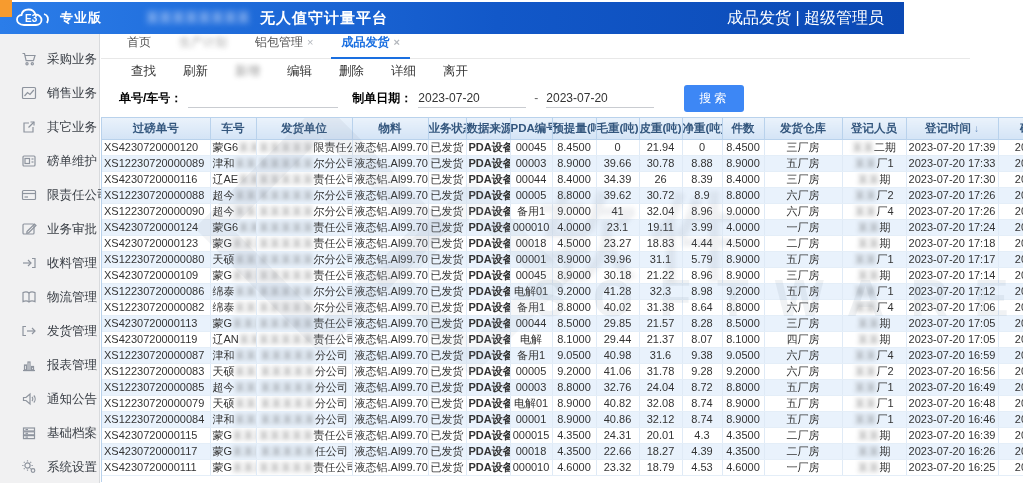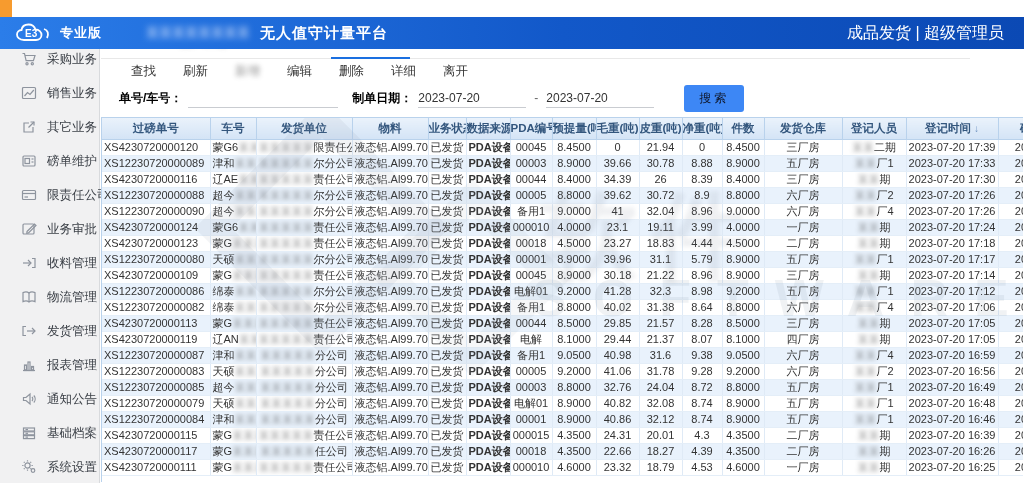--- a/index.html
+++ b/index.html
@@ -1,20 +1,20 @@
 <!DOCTYPE html>
 <html><head>
 <meta charset="utf-8">
 <style>
   * { box-sizing: border-box; margin: 0; padding: 0; }
   html,body { width:1024px; height:483px; overflow:hidden;
     font-family:"Liberation Sans", sans-serif; background:#fff; }
 
   
-  .topbar { position:absolute; left:0; top:17px; width:1024px; height:32px;
+  .topbar { position:absolute; left:0; top:2px; width:904px; height:32px;
     background:linear-gradient(90deg,#2b7de9 0%,#1258c9 55%,#0b49b4 100%);
     display:flex; align-items:center; color:#fff; z-index:5;justify-content:space-between; }
   .corner-accent { position:absolute; left:0; top:0; width:12px; height:17px;
     background:#f79b2e; z-index:6; }
   .logo-wrap { display:flex; align-items:center; margin-left:14px; }
   .logo-cloud { width:40px; height:24px; }
   .edition { font-size:13px; font-weight:bold; margin-left:6px; letter-spacing:1px; }
   .company-blur { margin-left:44px; font-size:13px; color:#e4edff;
     filter:blur(3px); opacity:.85; white-space:nowrap; }
   .app-title { font-size:15px; font-weight:bold; margin-left:10px; letter-spacing:1px; }
@@ -45,21 +45,21 @@
   .toolbar { height:24px; display:flex; align-items:center; padding-left:30px; }
   .tool-item { font-size:12.5px; color:#333; margin-right:27px; cursor:pointer; white-space:nowrap; }
 
   .filterbar { height:30px; display:flex; align-items:center; padding-left:18px; }
   .f-label { font-size:12px; color:#000000; font-weight:bold; white-space:nowrap; }
   .f-input { border:none; border-bottom:1px solid #c9ccd1; height:20px; width:150px;
     margin:0 14px 0 6px; font-size:12px; background:transparent; }
   .f-date { border:none; border-bottom:1px solid #c9ccd1; height:20px; width:108px;
     margin:0 8px 0 6px; font-size:12px; color:#333; background:transparent; }
   .dash { color:#666; font-size:12px; margin-right:2px; }
-  .search-btn { margin-left:22px; background:#3d87f5; color:#0f172a; border:none;
+  .search-btn { margin-left:22px; background:#3d87f5; color:#ffffff; border:none;
     border-radius:3px; font-size:12px; padding:5px 15px; cursor:pointer; letter-spacing:3px; }
 
   
   .grid-wrap { position:relative; margin-top:4px; width:922px; height:365px;
     overflow:hidden; border-top:1px solid #b9d2ec; border-left:1px solid #b9d2ec; }
   table.grid { border-collapse:collapse; table-layout:fixed; width:986px; }
   .grid thead td { background:linear-gradient(#eaf2fb,#d4e4f6); color:#33567d;
     font-weight:bold; font-size:11.5px; text-align:center; height:21px;
     border-right:1px solid #b9d2ec; border-bottom:1px solid #b9d2ec;
     overflow:hidden; white-space:nowrap; }

